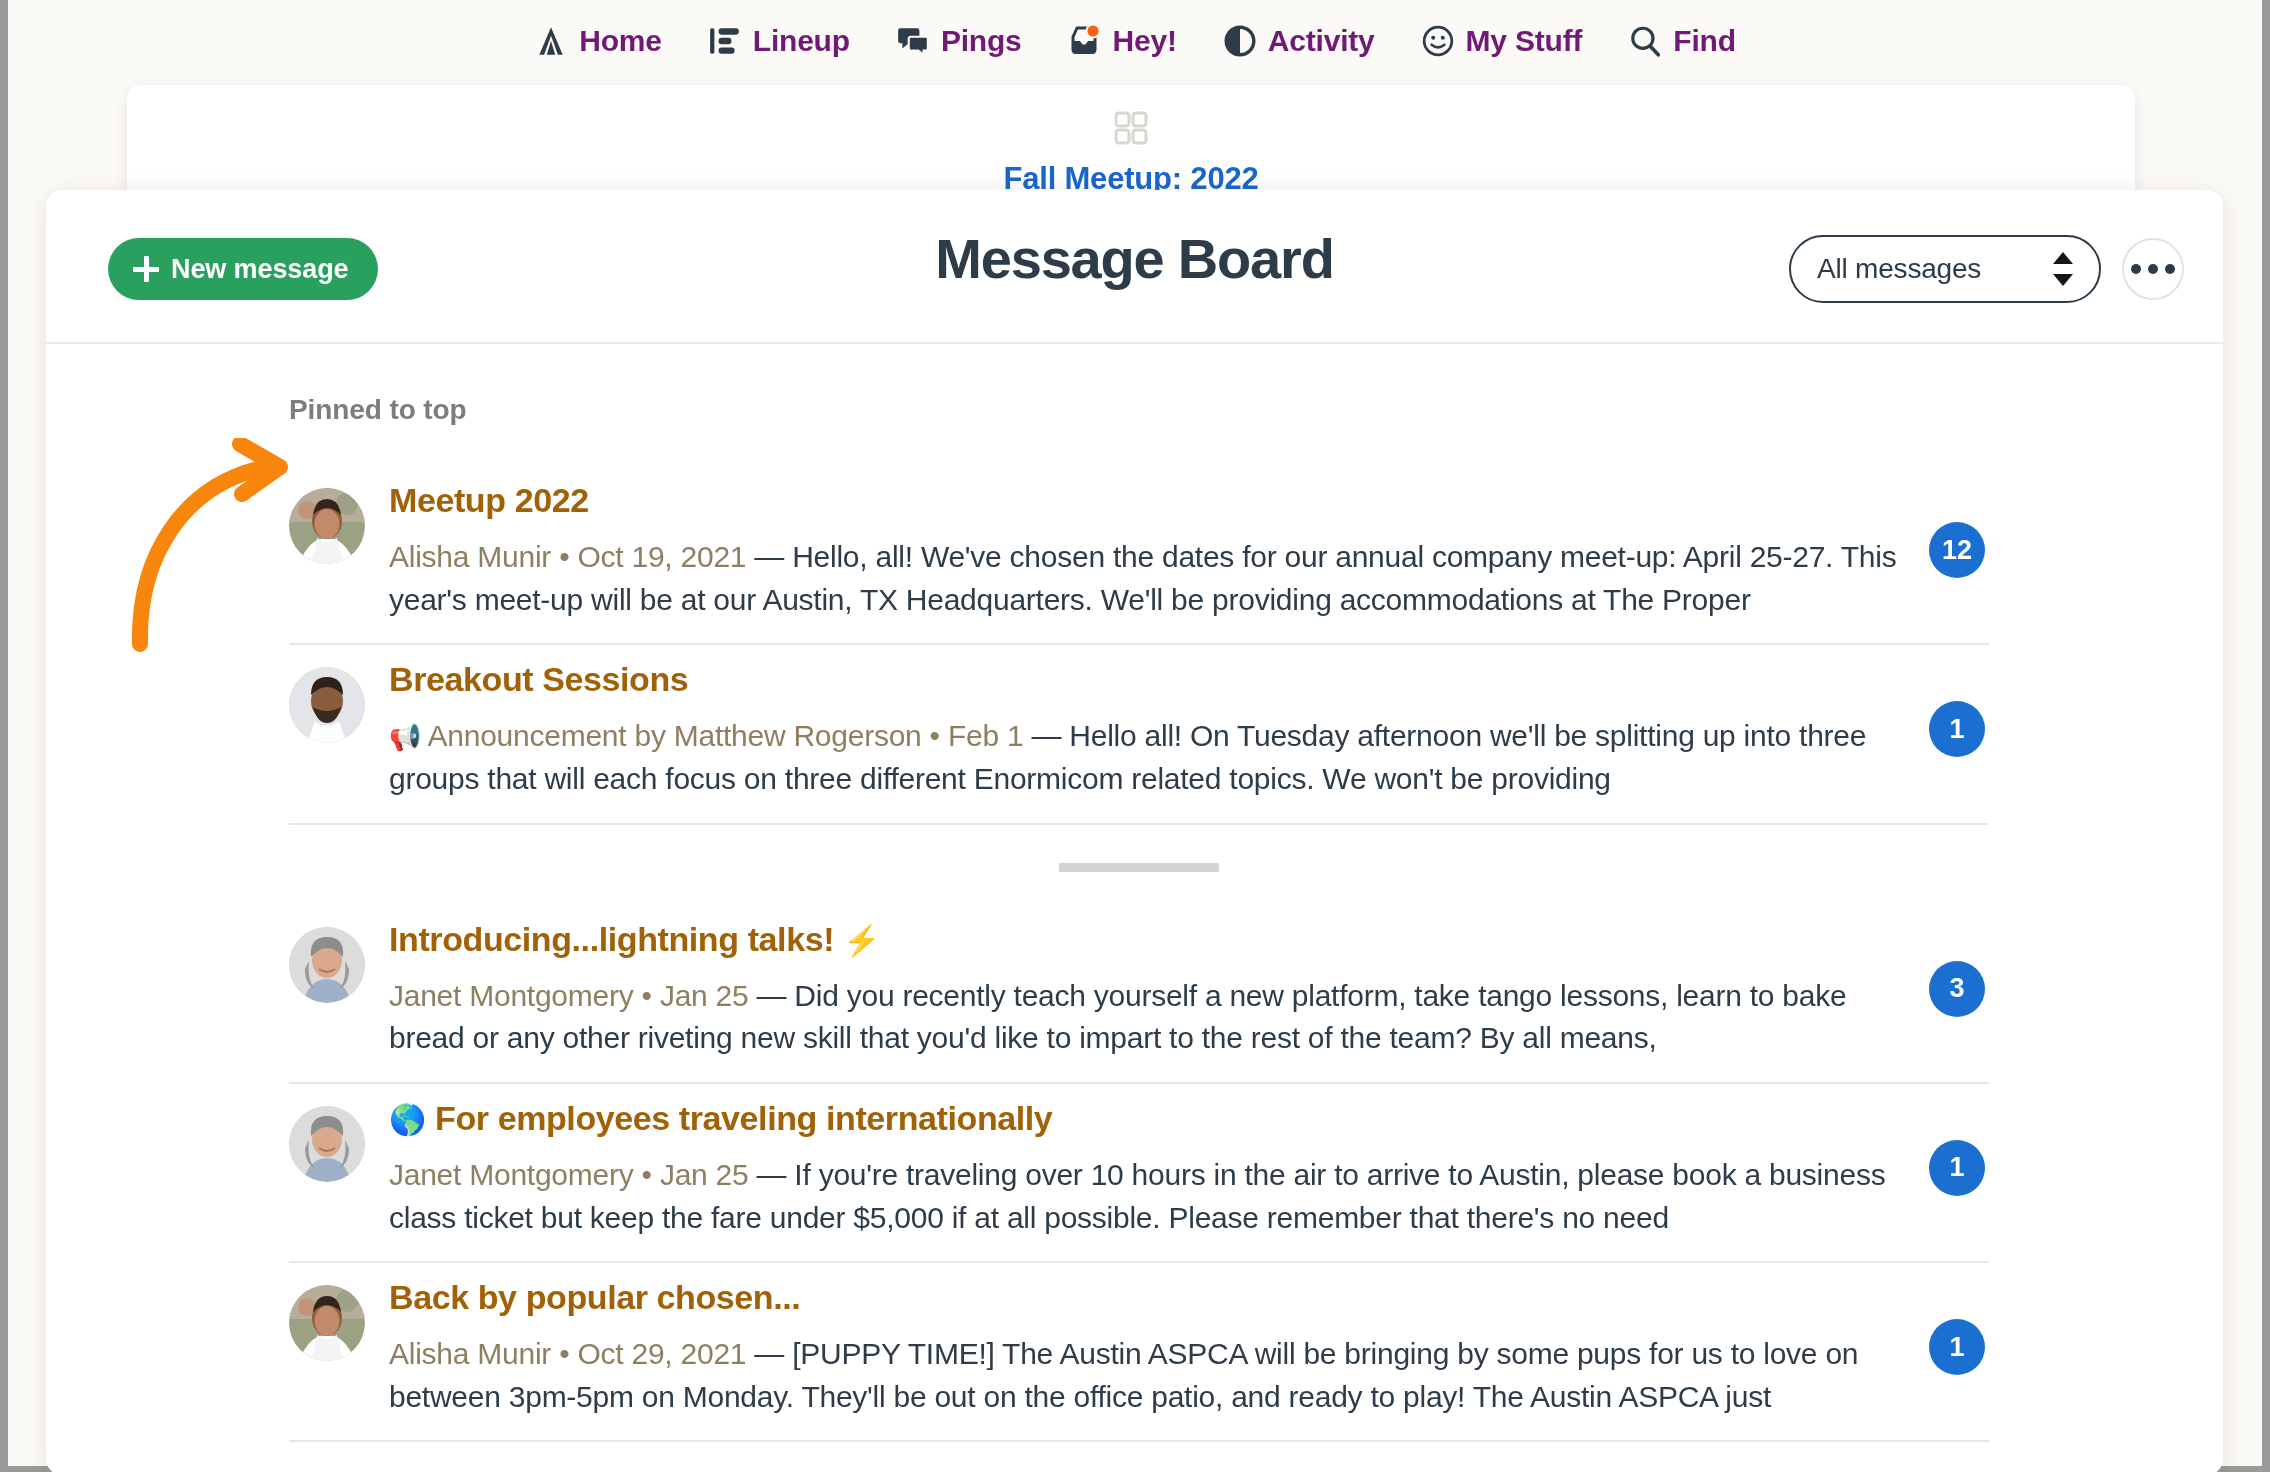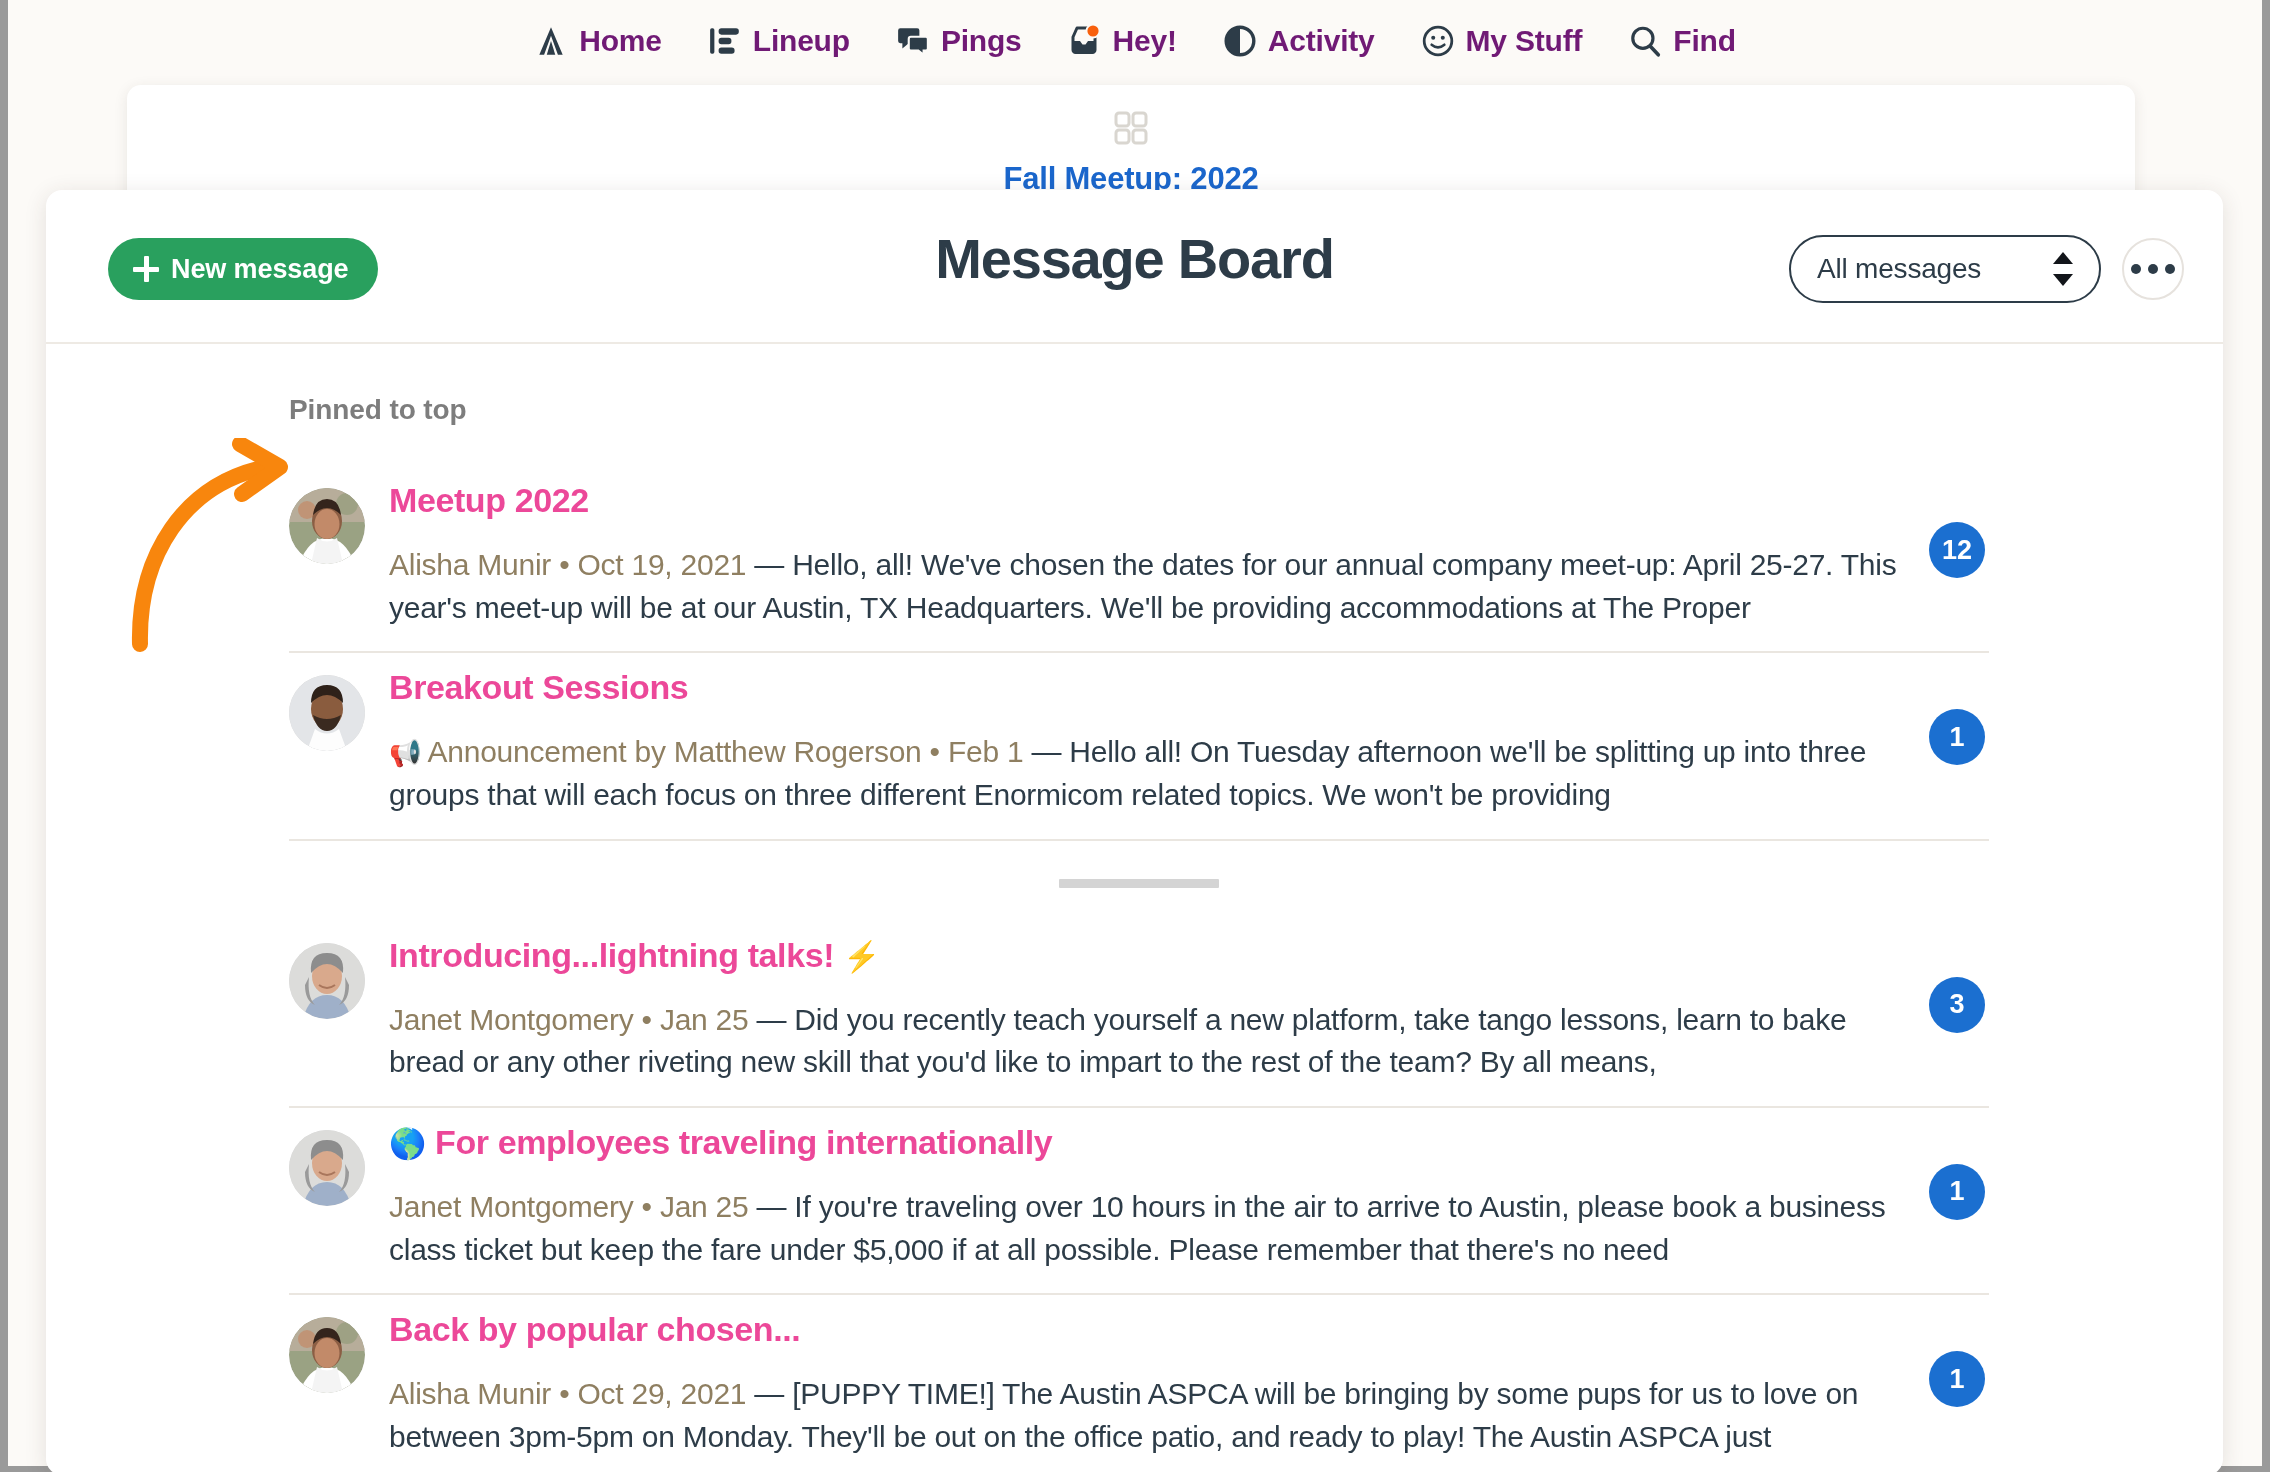--- a/index.html
+++ b/index.html
@@ -271,29 +271,29 @@
     flex: 1;
     min-width: 0;
     padding-left: 24px;
     padding-right: 20px;
     overflow: hidden;
   }
 
   .msg-title {
     font-size: 34px;
     font-weight: 700;
-    color: #ec4899;
+    color: #a16207;
     letter-spacing: -0.4px;
     line-height: 1.18;
     white-space: nowrap;
   }
   .msg-title .title-emoji { font-size: 30px; }
 
   .msg-excerpt {
-    margin-top: 24px;
+    margin-top: 16px;
     font-size: 30px;
     line-height: 1.42;
     color: #2d3c48;
     letter-spacing: -0.25px;
     max-height: 86px;
     overflow: hidden;
   }
   .msg-byline { color: #8f7f61; }
   .byline-emoji { font-size: 26px; }
 

